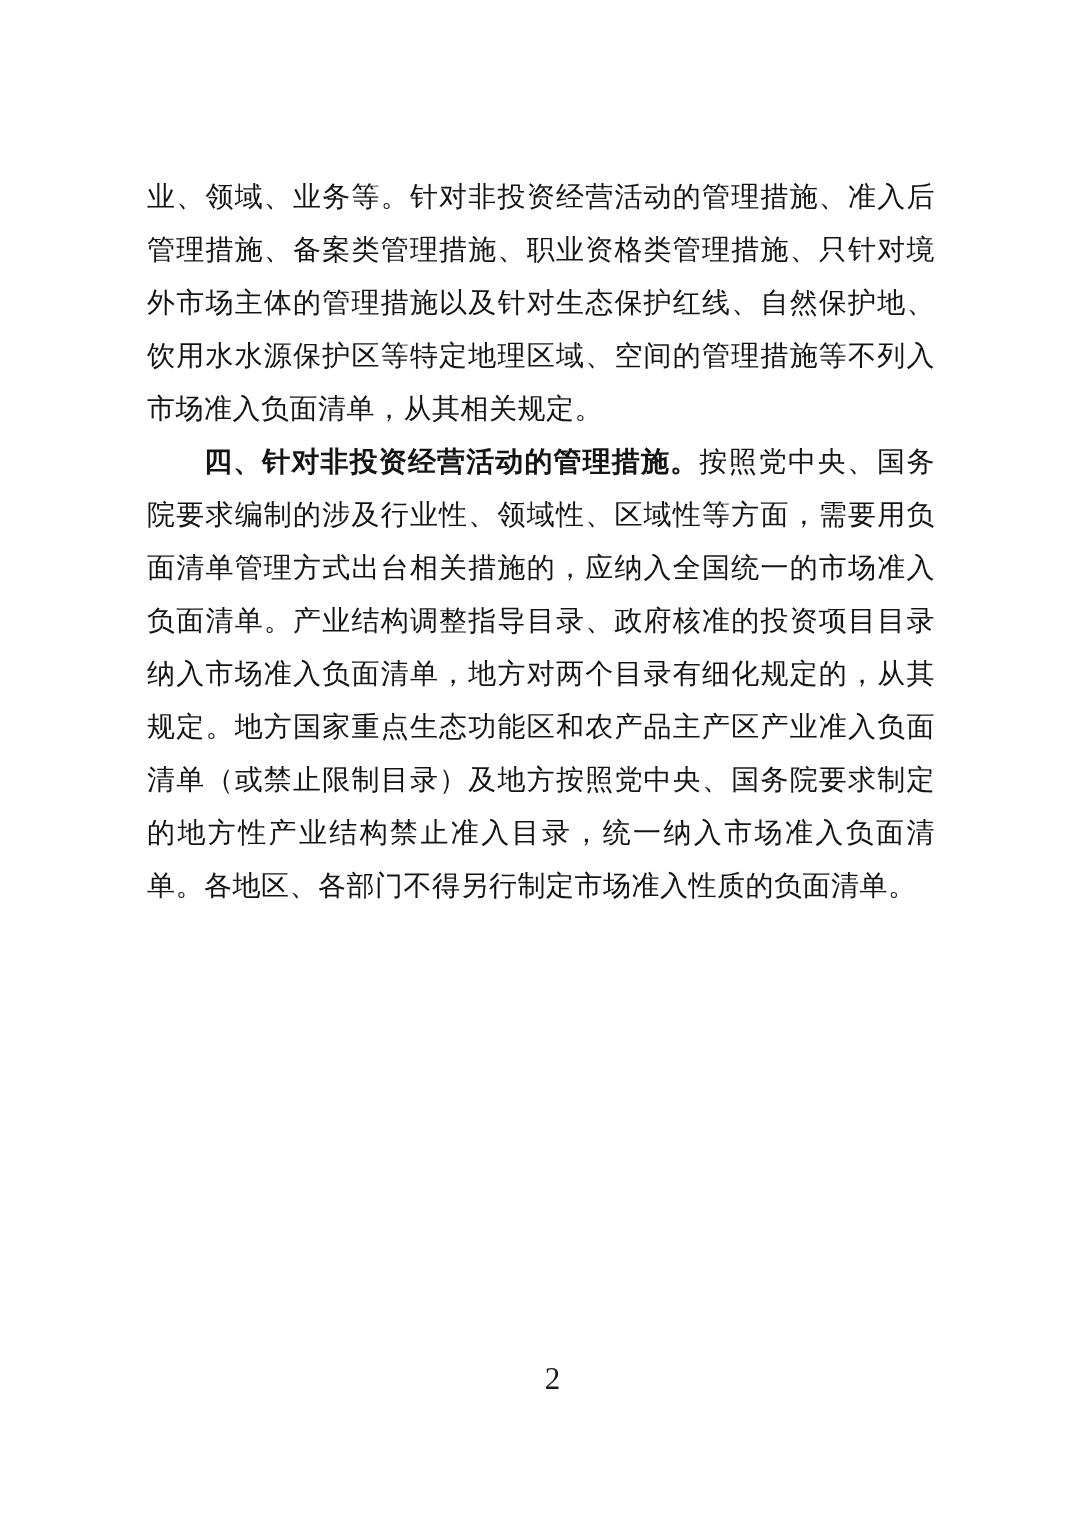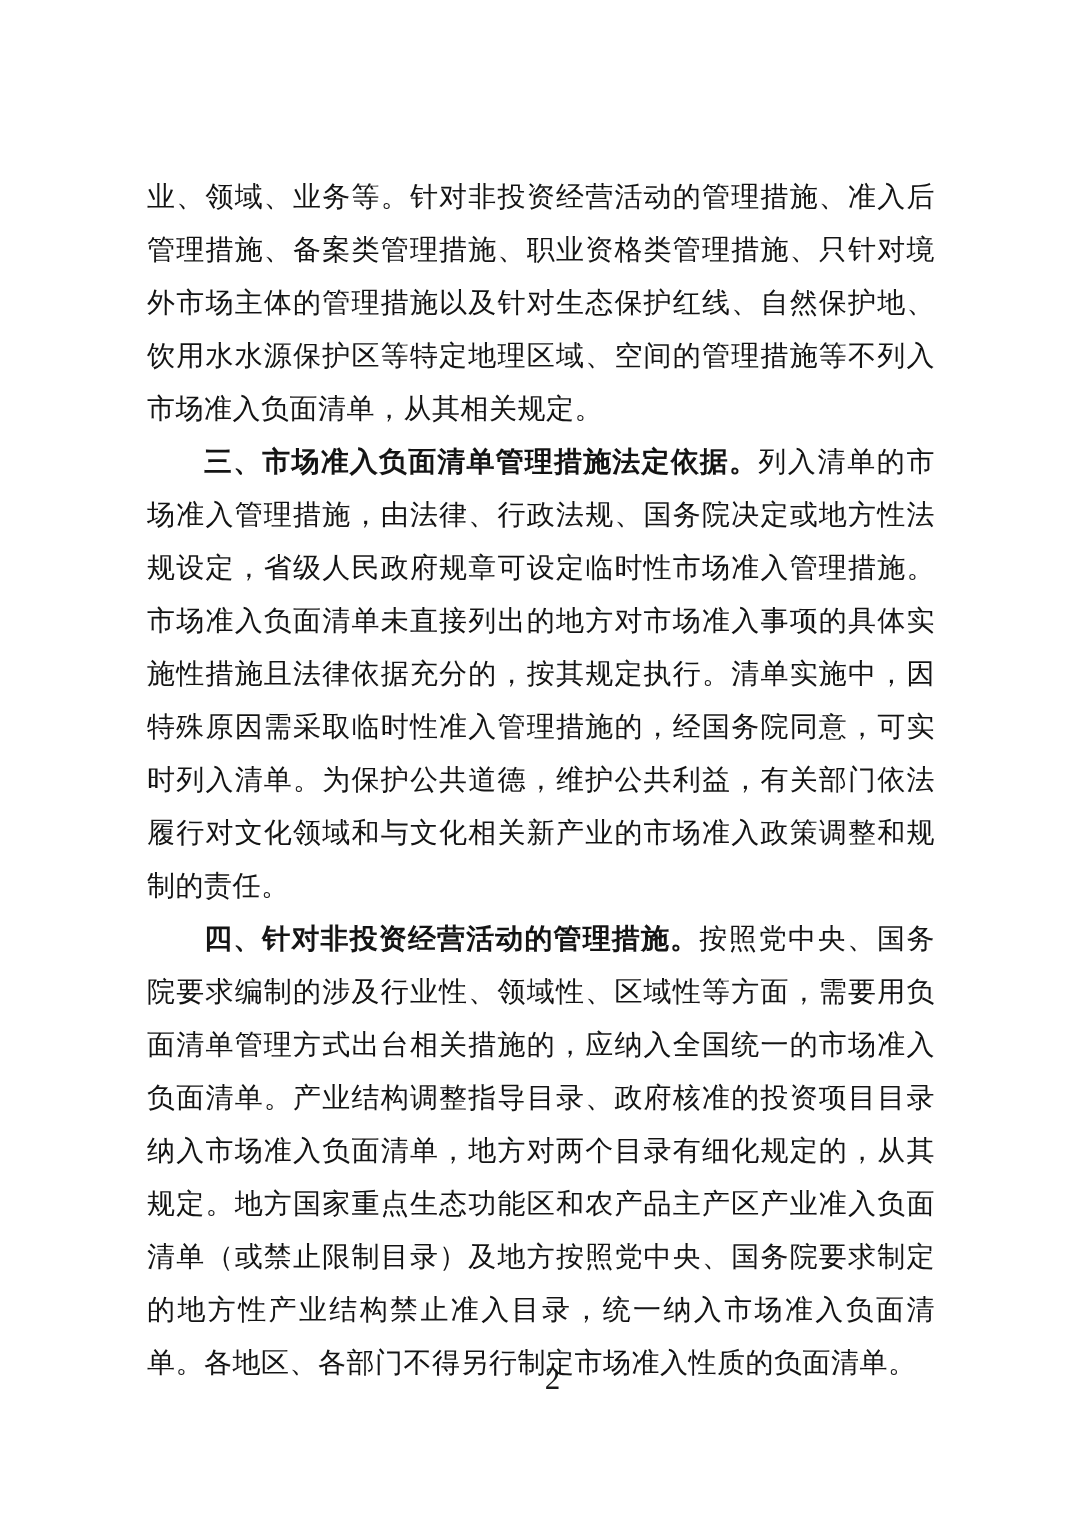--- a/index.html
+++ b/index.html
@@ -50,20 +50,19 @@
   }
 </style>
 </head>
 <body>
 
 <div class="page">
   <div class="content">
 
     <p class="para"><span>业、领域、业务等。针对非投资经营活动的管理措施、准入后管理措施、备案类管理措施、职业资格类管理措施、只针对境外市场主体的管理措施以及针对生态保护红线、自然保护地、饮用水水源保护区等特定地理区域、空间的管理措施等不列入市场准入负面清单，从其相关规定。</span></p>
 
-    <p class="para indent"><span class="lead">三、市场准入负面清单管理措施法定依据。</span><span>列入清单的市场准入管理措施，由法律、行政法规、国务院决定或地方性法规设定，省级人民政府规章可设定临时性市场准入管理措施。市场准入负面清单未直接列出的地方对市场准入事项的具体实施性措施且法律依据充分的，按其规定执行。清单实施中，因特殊原因需采取临时性准入管理措施的，经国务院同意，可实时列入清单。为保护公共道德，维护公共利益，有关部门依法履行对文化领域和与文化相关新产业的市场准入政策调整和规制的责任。</span></p>
 
     <p class="para indent"><span class="lead">四、针对非投资经营活动的管理措施。</span><span>按照党中央、国务院要求编制的涉及行业性、领域性、区域性等方面，需要用负面清单管理方式出台相关措施的，应纳入全国统一的市场准入负面清单。产业结构调整指导目录、政府核准的投资项目目录纳入市场准入负面清单，地方对两个目录有细化规定的，从其规定。地方国家重点生态功能区和农产品主产区产业准入负面清单（或禁止限制目录）及地方按照党中央、国务院要求制定的地方性产业结构禁止准入目录，统一纳入市场准入负面清单。各地区、各部门不得另行制定市场准入性质的负面清单。</span></p>
 
   </div>
 
   <div class="page-number">2</div>
 </div>
 
 </body></html>

